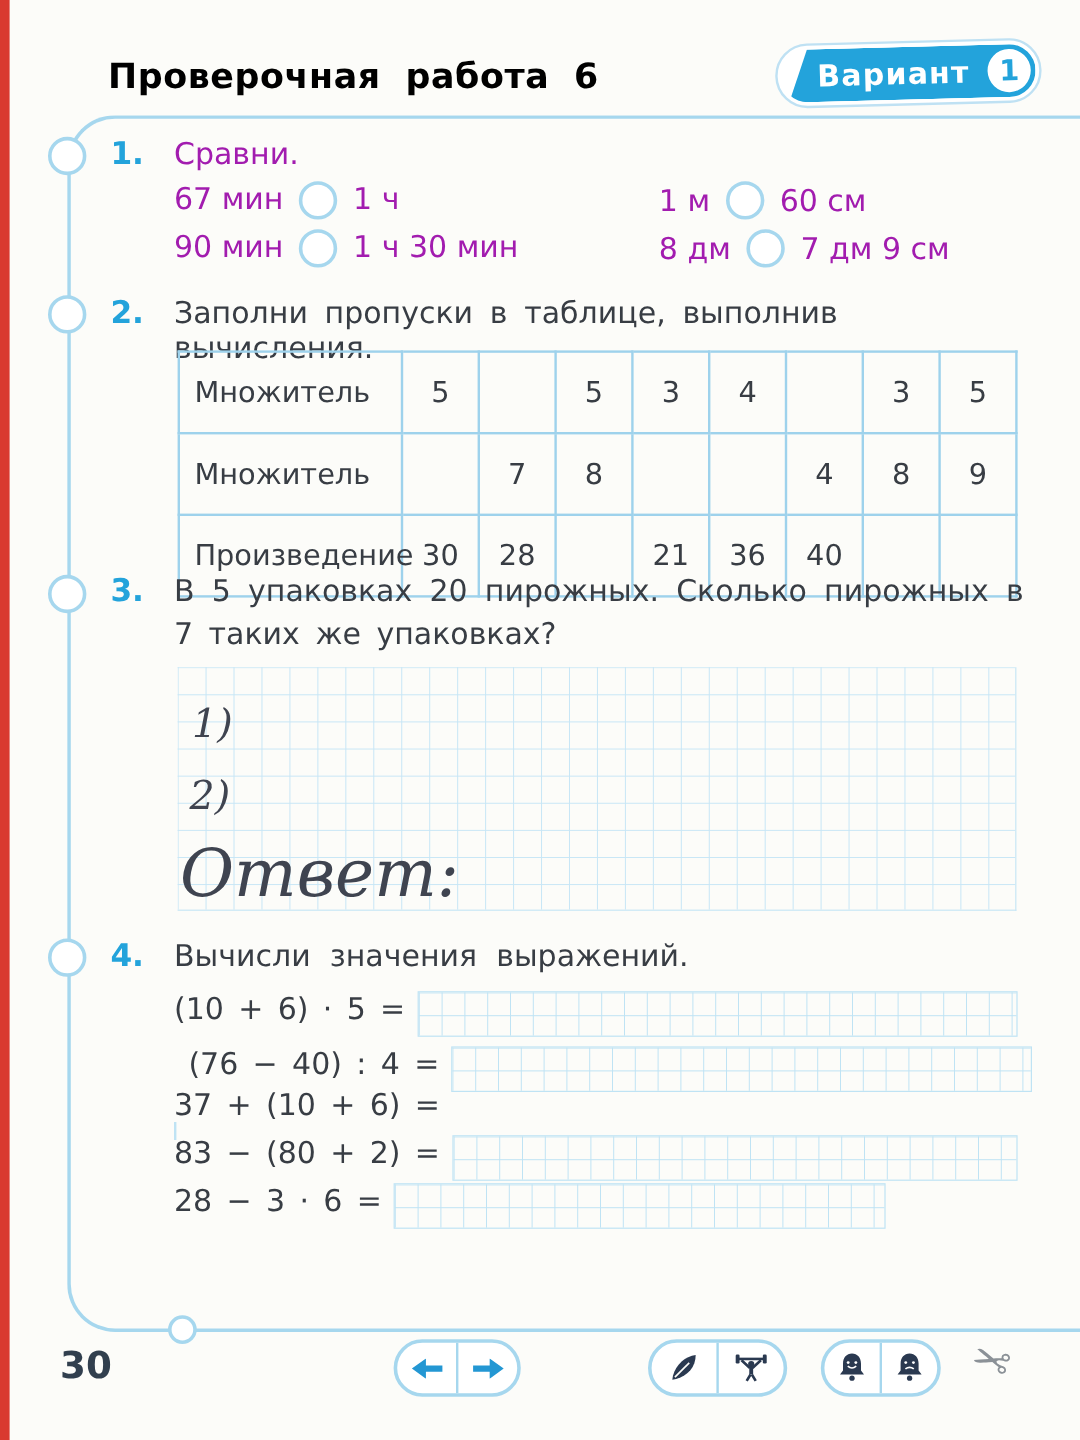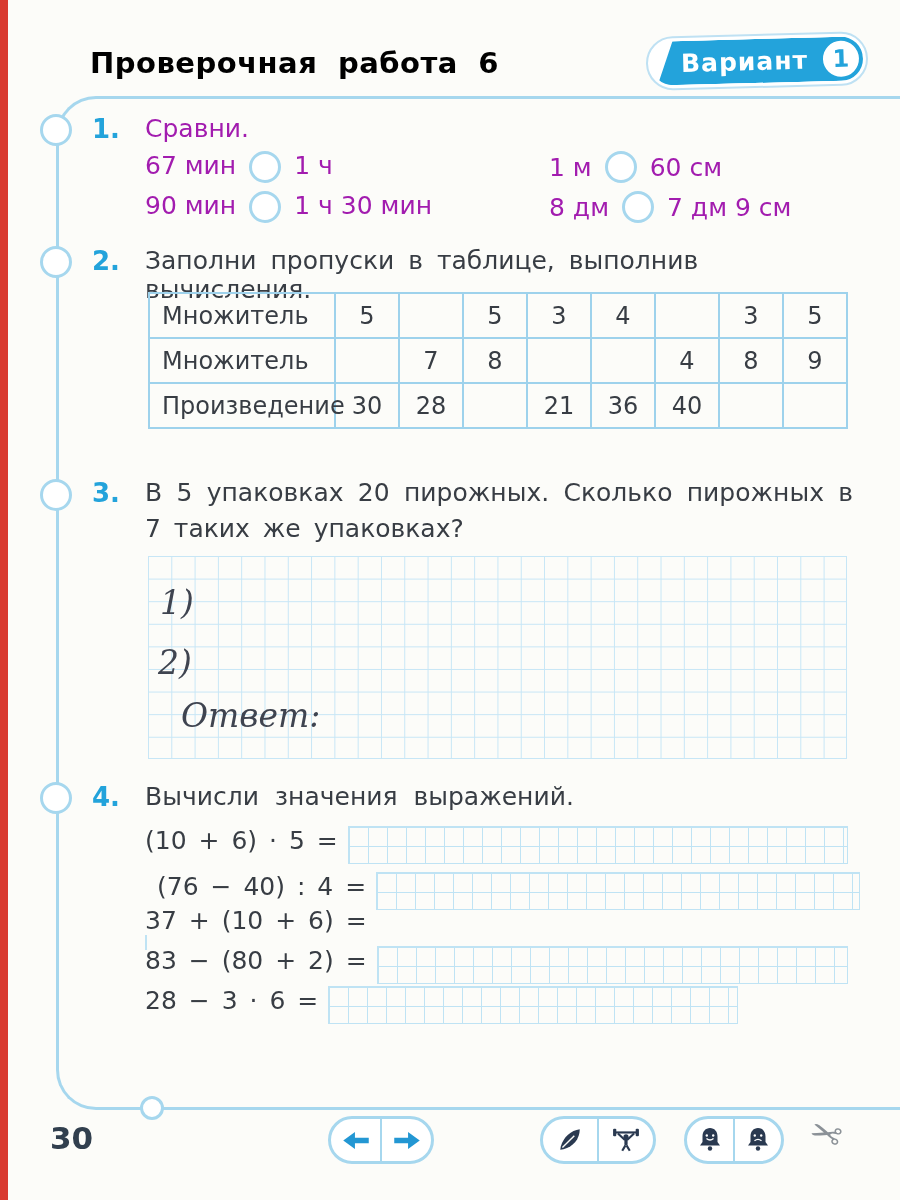--- a/index.html
+++ b/index.html
@@ -67,41 +67,41 @@
     flex:none; width:32px; height:32px; border:3px solid #a6d7ee;
     border-radius:50%; background:#fff; margin:0 13px;
   }
 
   
   .t2-title { position:absolute; left:145px; top:246px; width:708px; font-size:25px; word-spacing:6px; }
   .t2-table {
     position:absolute; left:148px; top:292px; width:700px;
     border-collapse:collapse; table-layout:fixed; font-size:24px;
   }
-  .t2-table td { border:2px solid #9ed2ec; height:45px; text-align:center; }
+  .t2-table td { border:2px solid #9ed2ec; height:68px; text-align:center; }
   .t2-table td.lbl { width:186px; text-align:left; padding-left:12px; }
 
   
   .t3-line1 {
     position:absolute; left:145px; top:478px; width:708px; font-size:25px;
     text-align:justify; text-align-last:justify;
   }
   .t3-line2 { position:absolute; left:145px; top:514px; font-size:25px; word-spacing:5px; }
   .grid3 {
     position:absolute; left:148px; top:556px; width:699px; height:203px;
     background-image:
       linear-gradient(to right, #c7e6f6 1px, transparent 1px),
       linear-gradient(to bottom, #c7e6f6 1px, transparent 1px);
     background-size:23.3px 22.6px;
     border-right:1px solid #c7e6f6; border-bottom:1px solid #c7e6f6;
   }
   .hw { position:absolute; font-family:"DejaVu Serif", serif; font-style:italic; color:#3f4450; }
   .hw1 { left:160px; top:583px; font-size:33px; }
   .hw2 { left:158px; top:643px; font-size:33px; }
-  .hw-ans { left:150px; top:696px; font-size:33px;padding-left:31px; }
+  .hw-ans { left:150px; top:696px; font-size:55px; }
 
   
   .t4-title { position:absolute; left:145px; top:782px; font-size:25px; word-spacing:8px; }
   .exp-row { position:absolute; left:145px; width:703px; height:44px; display:flex; align-items:flex-start; }
   .e1{top:826px;} .e2{top:872px;margin-left:12px;} .e3{top:906px;flex-direction:column;} .e4{top:946px;} .e5{top:986px;}
   .exp-text { font-size:25px; white-space:nowrap; margin-right:10px; word-spacing:4px; }
   .strip {
     flex:1; height:38px;
     background-image:
       linear-gradient(to right, #bfe3f4 1px, transparent 1px),

